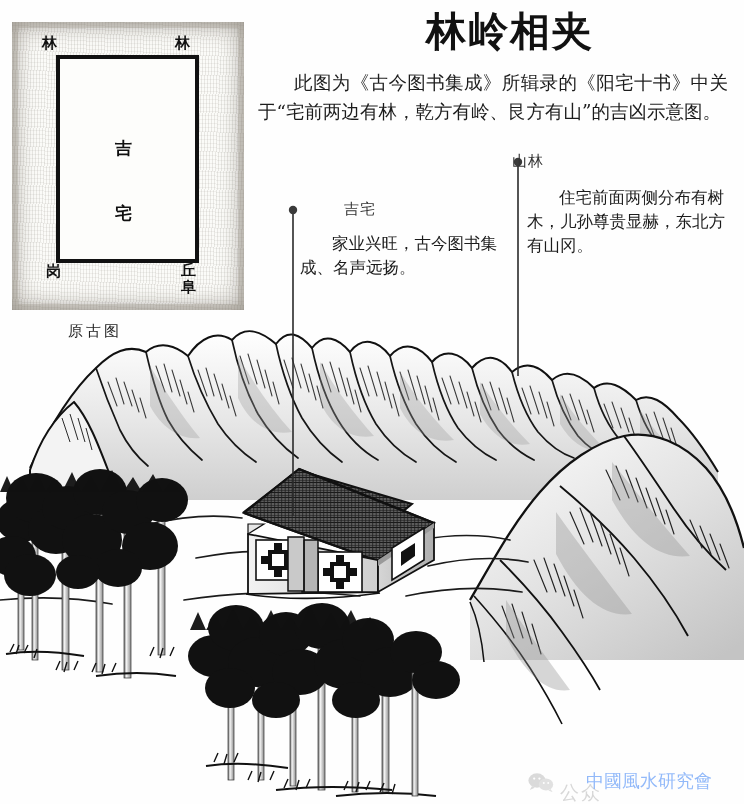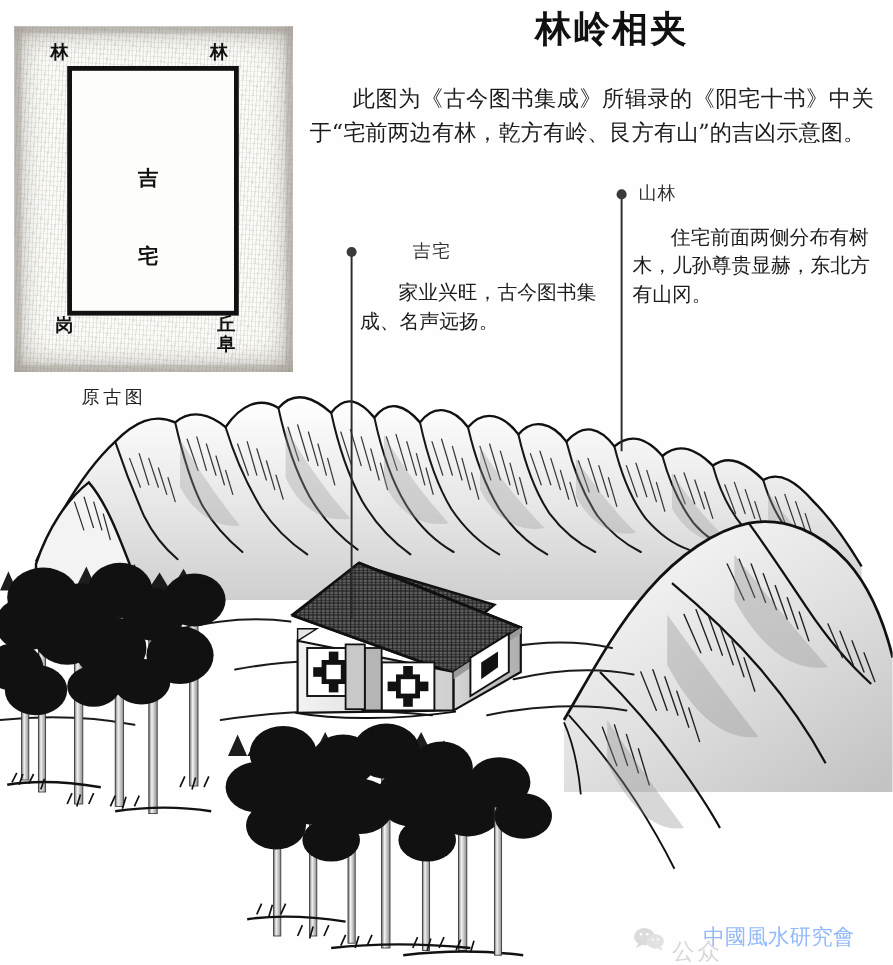--- a/index.html
+++ b/index.html
@@ -9,21 +9,21 @@
     background:#fefefe;
   }
   #stage{position:absolute;inset:0;width:744px;height:804px;}
   svg.layer{position:absolute;left:0;top:0;width:744px;height:804px;}
 
   
   .page-title{
     position:absolute;left:300px;top:4px;width:420px;
     text-align:center;
     font-family:"DejaVu Sans","Liberation Sans",sans-serif;
-    font-weight:bold;font-size:30px;letter-spacing:2px;color:#111;
+    font-weight:bold;font-size:40px;letter-spacing:2px;color:#111;
   }
   .intro{
     position:absolute;left:258px;top:68px;width:470px;
     font-family:"DejaVu Serif","Liberation Serif",serif;
     font-size:18.5px;line-height:29px;color:#1c1c1c;
     text-indent:36px;text-align:justify;
   }
   .callout-label{
     position:absolute;
     font-family:"DejaVu Serif","Liberation Serif",serif;
@@ -397,21 +397,21 @@
       <circle cx="293" cy="210" r="4.2" fill="#3a3a3a"></circle>
 
       <line x1="518" y1="162" x2="518" y2="376" stroke="#2a2a2a" stroke-width="1.6"></line>
       <circle cx="518" cy="162" r="4.2" fill="#3a3a3a"></circle>
     </g>
   </svg>
 
   <div class="callout-label" style="left:306px;top:200px;margin-left:38px;">吉宅</div>
   <div class="callout-body" style="left:300px;top:232px;width:214px;">家业兴旺，古今图书集成、名声远扬。</div>
 
-  <div class="callout-label" style="left:532px;top:152px;text-align:right;">山林</div>
+  <div class="callout-label" style="left:512px;top:152px;text-align:right;">山林</div>
   <div class="callout-body" style="left:527px;top:186px;width:210px;">住宅前面两侧分布有树木，儿孙尊贵显赫，东北方有山冈。</div>
 
   <div id="watermark">
     <svg id="wm-wechat" viewBox="0 0 26 20">
       <ellipse cx="9" cy="8.5" rx="8.6" ry="7.2" fill="#bdbdbd"></ellipse>
       <path d="M4,14 l-2.2,4 l5-2.2 Z" fill="#bdbdbd"></path>
       <circle cx="6.2" cy="6.6" r="1.15" fill="#fff"></circle>
       <circle cx="11.4" cy="6.6" r="1.15" fill="#fff"></circle>
       <ellipse cx="18" cy="12.5" rx="7.2" ry="6.1" fill="#cbcbcb"></ellipse>
       <path d="M22.6,17 l2,3.2 l-4.3-1.8 Z" fill="#cbcbcb"></path>

